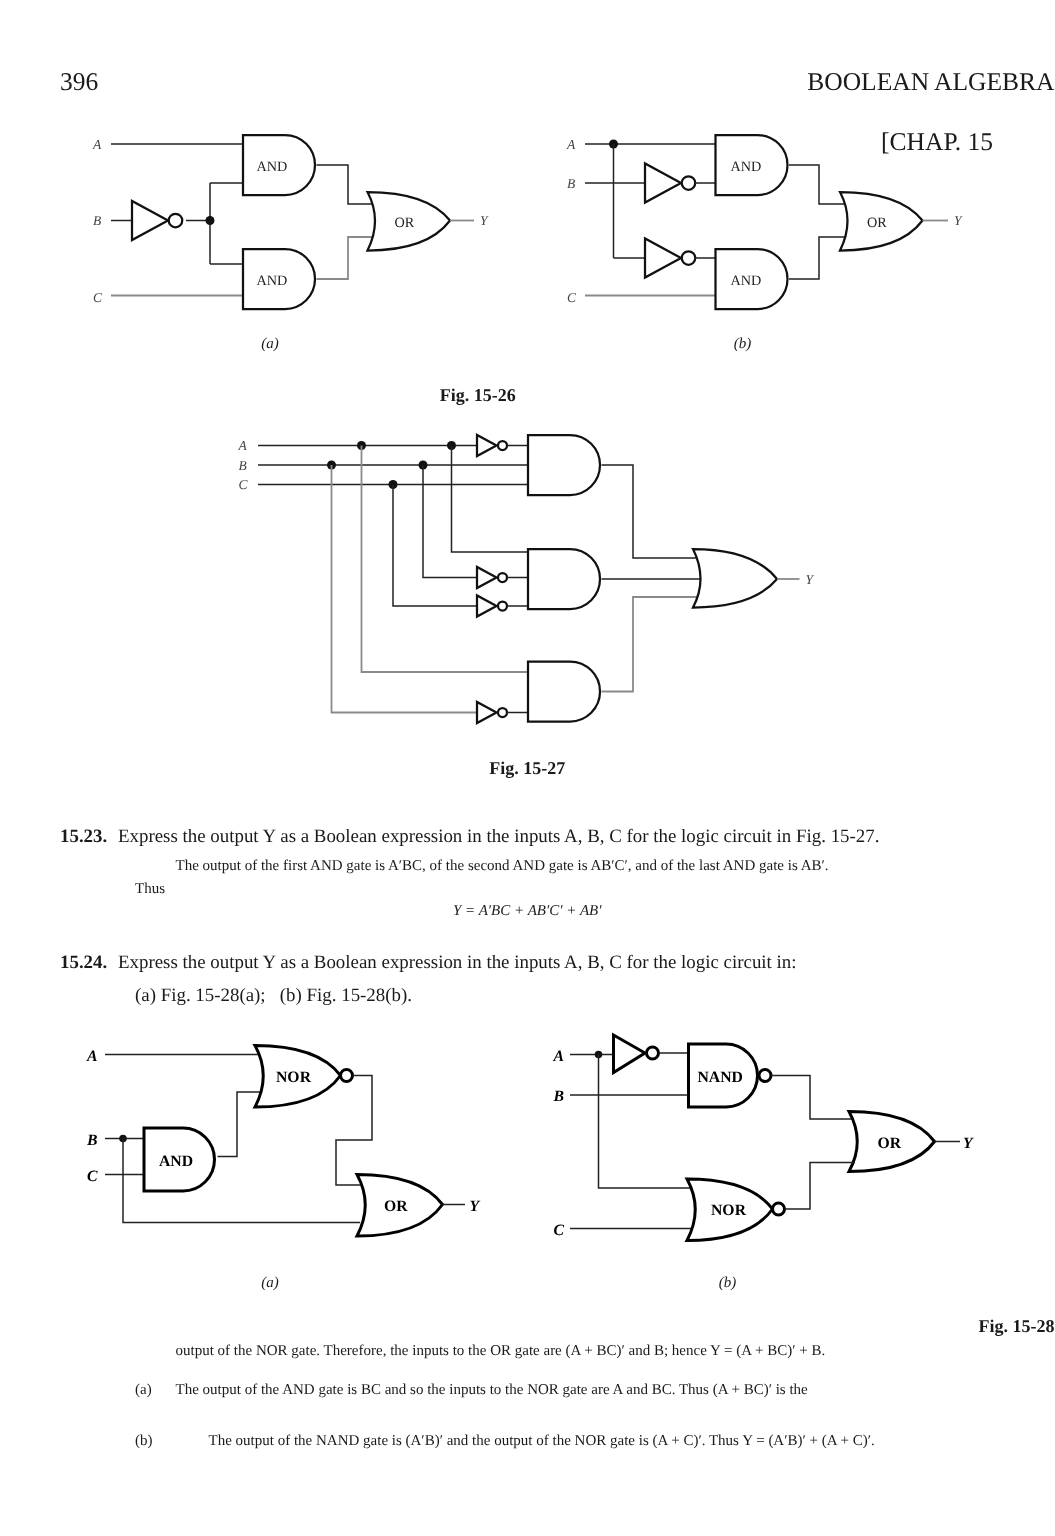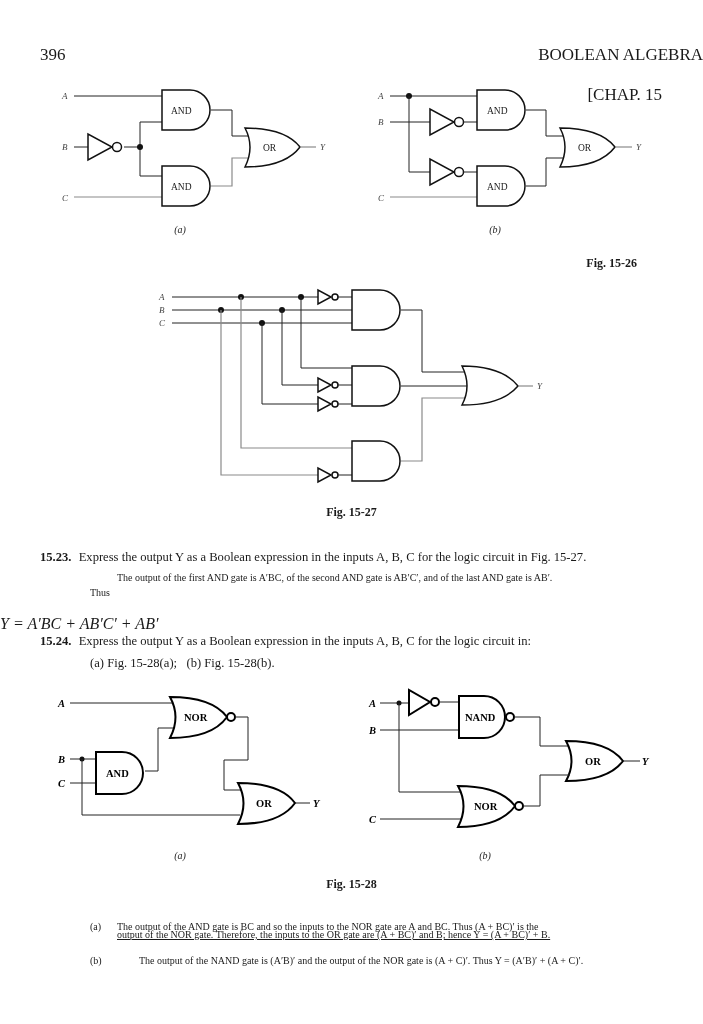--- a/index.html
+++ b/index.html
@@ -5,21 +5,21 @@
   html, body { margin: 0; padding: 0; background: #ffffff; }
   body { width: 703px; height: 1024px; position: relative; overflow: hidden;
          font-family: "Liberation Serif", "DejaVu Serif", serif; color: #1a1a1a; }
   .abs { position: absolute; }
   .hdr { top: 45px; font-size: 17px; }
   .caption-fig { font-weight: bold; font-size: 12px; text-align: center; }
   .sub { font-size: 10px; font-style: italic; text-align: center; }
   .prob { font-size: 12.6px; line-height: 16px; }
   .prob-num { font-weight: bold; }
   .sol { font-size: 10px; line-height: 14px; }
-  .eq { font-size: 16px; font-style: italic; text-align: left; margin-top: 13px; }
+  .eq { font-size: 10px; font-style: italic; text-align: center; }
   svg { position: absolute; overflow: visible; }
   svg text { font-family: "Liberation Serif", serif; }
   .w { stroke: #222; stroke-width: 1; fill: none; }
   .wg { stroke: #8a8a8a; stroke-width: 1.2; fill: none; }
   .g { stroke: #111; stroke-width: 1.5; fill: #fff; }
   .gb { stroke: #000; stroke-width: 2; fill: #fff; }
   .dot { fill: #111; }
   .lbl { font-size: 9px; font-style: italic; fill: #444; }
   .glbl { font-size: 9.5px; fill: #222; }
   .lblb { font-size: 10.5px; font-weight: bold; font-style: italic; fill: #000; }
@@ -188,38 +188,38 @@
     <line class="w" x1="380" y1="819" x2="462" y2="819"></line>
     <path class="gb" d="M458,786 Q469,806 458,827 Q500,827 515,806 Q500,786 458,786 Z"></path>
     <circle class="gb" cx="519" cy="806" r="4"></circle>
     <text class="glblb" x="474" y="810">NOR</text>
     <polyline class="w" points="523,806 540,806 540,775 570,775"></polyline>
   </g>
 </svg>
 
 <div class="abs sub" style="left:150px;top:224px;width:60px;">(a)</div>
 <div class="abs sub" style="left:465px;top:224px;width:60px;">(b)</div>
-<div class="abs caption-fig" style="left:0;top:256px;width:637px;text-align:right;">Fig. 15-26</div>
+<div class="abs caption-fig" style="left:0;top:256px;width:637px;">Fig. 15-26</div>
 <div class="abs caption-fig" style="left:0;top:505px;width:703px;">Fig. 15-27</div>
 
 <div class="abs prob" style="left:40px;top:549px;">
   <span class="prob-num">15.23.</span>
   <span style="margin-left:4px;">Express the output Y as a Boolean expression in the inputs A, B, C for the logic circuit in Fig. 15-27.</span>
 </div>
 <div class="abs sol" style="left:117px;top:571px;width:560px;">The output of the first AND gate is A′BC, of the second AND gate is AB′C′, and of the last AND gate is AB′.</div>
 <div class="abs sol" style="left:90px;top:586px;">Thus</div>
 <div class="abs eq" style="left:0;top:602px;width:703px;">Y = A′BC + AB′C′ + AB′</div>
 
 <div class="abs prob" style="left:40px;top:633px;">
   <span class="prob-num">15.24.</span>
   <span style="margin-left:4px;">Express the output Y as a Boolean expression in the inputs A, B, C for the logic circuit in:</span>
 </div>
 <div class="abs prob" style="left:90px;top:655px;white-space:pre;">(a) Fig. 15-28(a);   (b) Fig. 15-28(b).</div>
 
 <div class="abs sub" style="left:150px;top:850px;width:60px;">(a)</div>
 <div class="abs sub" style="left:455px;top:850px;width:60px;">(b)</div>
-<div class="abs caption-fig" style="left:0;top:877px;width:703px;">Fig. 15-28</div>
+<div class="abs caption-fig" style="left:0;top:877px;width:703px;text-align:right;">Fig. 15-28</div>
 
 <div class="abs sol" style="left:90px;top:920px;">(a)</div>
 <div class="abs sol" style="left:117px;top:920px;width:575px;">The output of the AND gate is BC and so the inputs to the NOR gate are A and BC. Thus (A + BC)′ is the</div>
-<div class="abs sol" style="left:117px;top:928px;width:575px;text-decoration:underline;">output of the NOR gate. Therefore, the inputs to the OR gate are (A + BC)′ and B; hence Y = (A + BC)′ + B.</div>
+<div class="abs sol" style="left:117px;top:894px;width:575px;">output of the NOR gate. Therefore, the inputs to the OR gate are (A + BC)′ and B; hence Y = (A + BC)′ + B.</div>
 <div class="abs sol" style="left:90px;top:954px;">(b)</div>
 <div class="abs sol" style="left:117px;top:954px;width:575px;margin-left:22px;">The output of the NAND gate is (A′B)′ and the output of the NOR gate is (A + C)′. Thus Y = (A′B)′ + (A + C)′.</div>
 
 </body></html>

